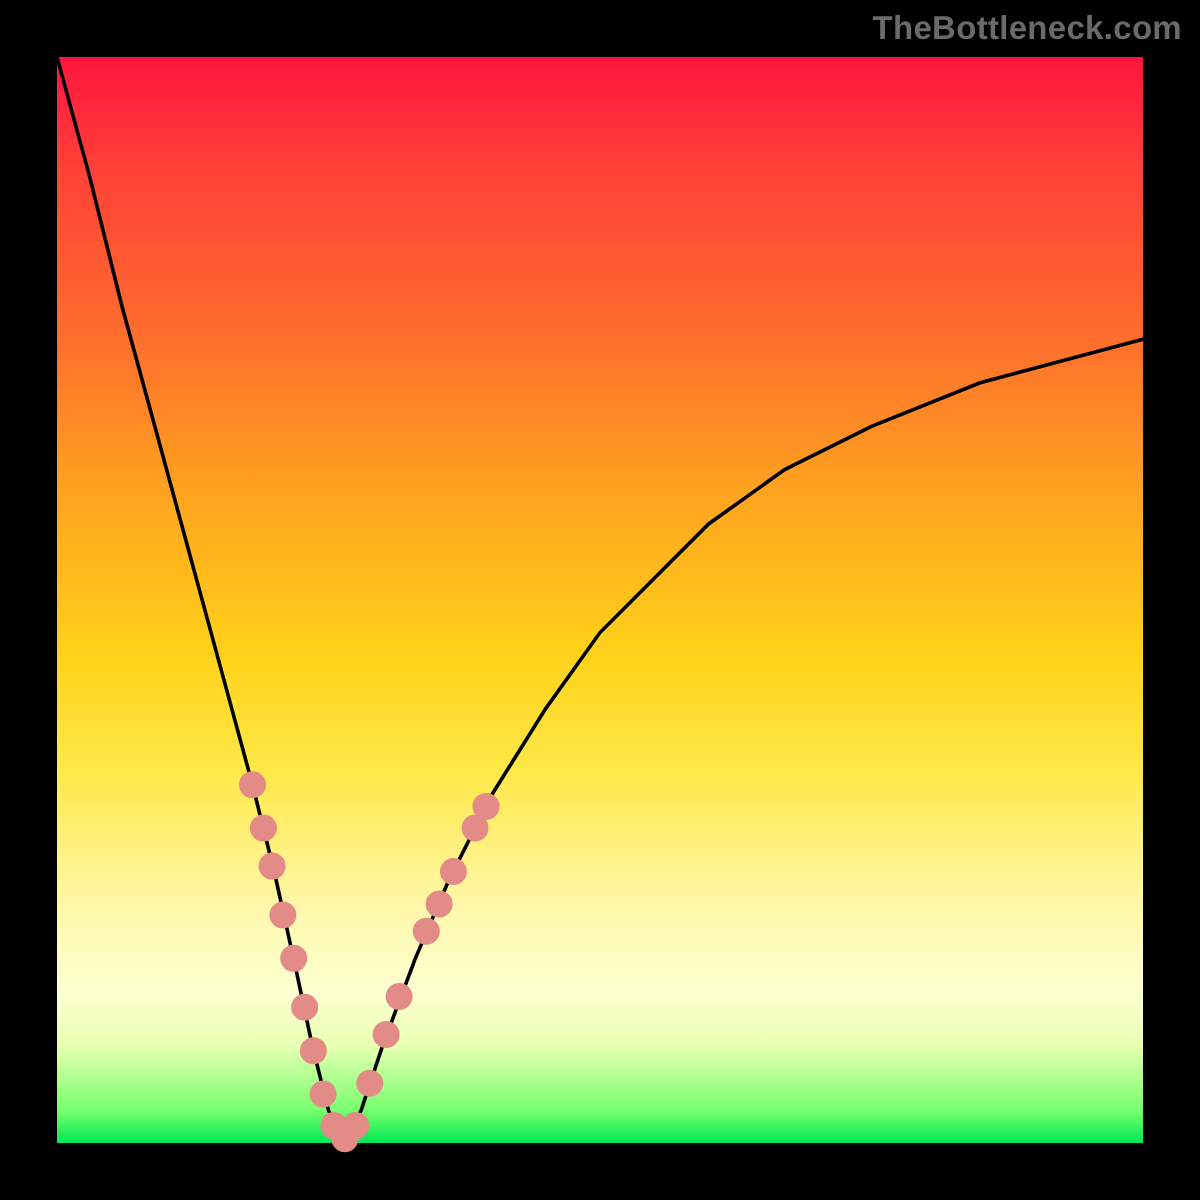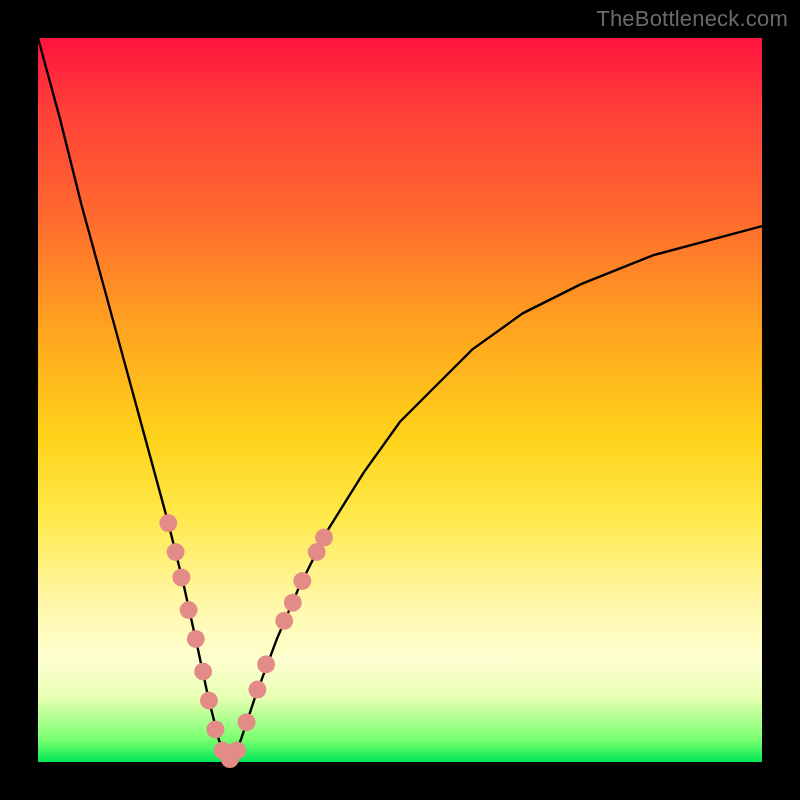--- a/index.html
+++ b/index.html
@@ -9,20 +9,21 @@
     height: 800px;
     overflow: hidden;
     background: #000;
     font-family: Arial, Helvetica, sans-serif;
   }
   .frame {
     position: absolute;
     left: 0; top: 0;
     width: 800px; height: 800px;
     background: #000;
+    font-weight: bold;
   }
   .plot-area {
     position: absolute;
     left: 38px;
     top: 38px;
     width: 724px;
     height: 724px;
     
     background: linear-gradient(to bottom,
       #ff143e 0%,

